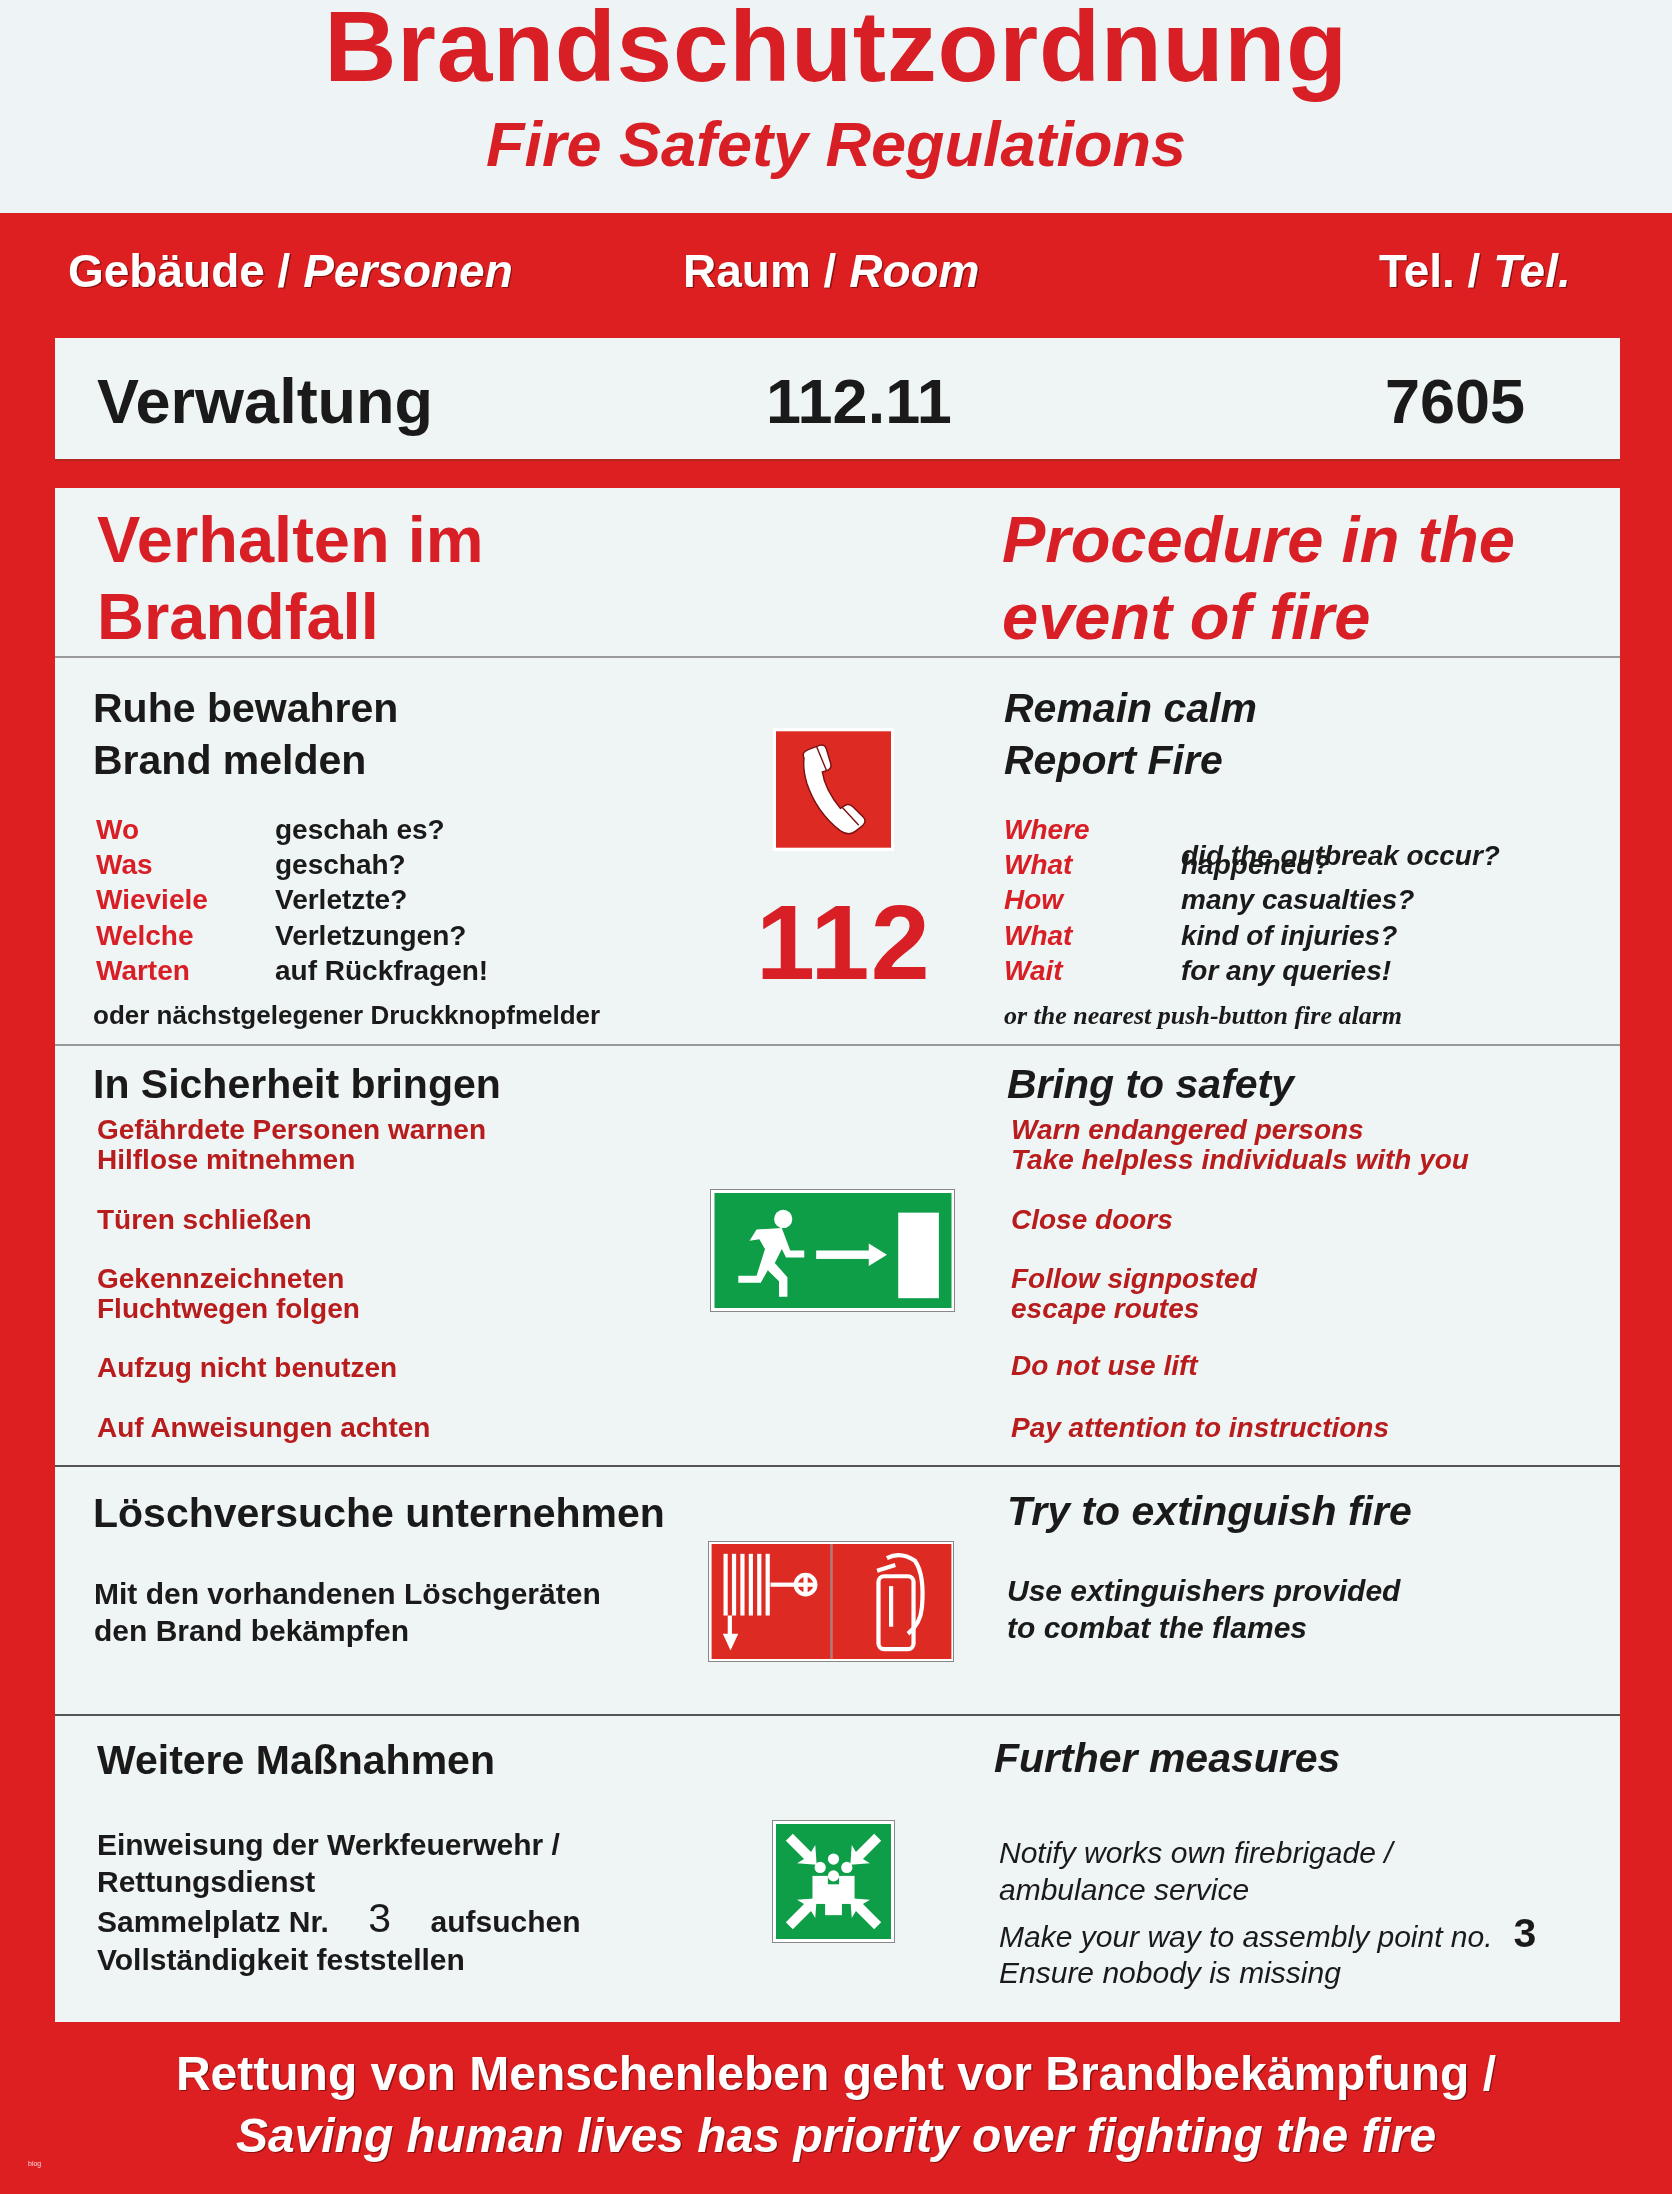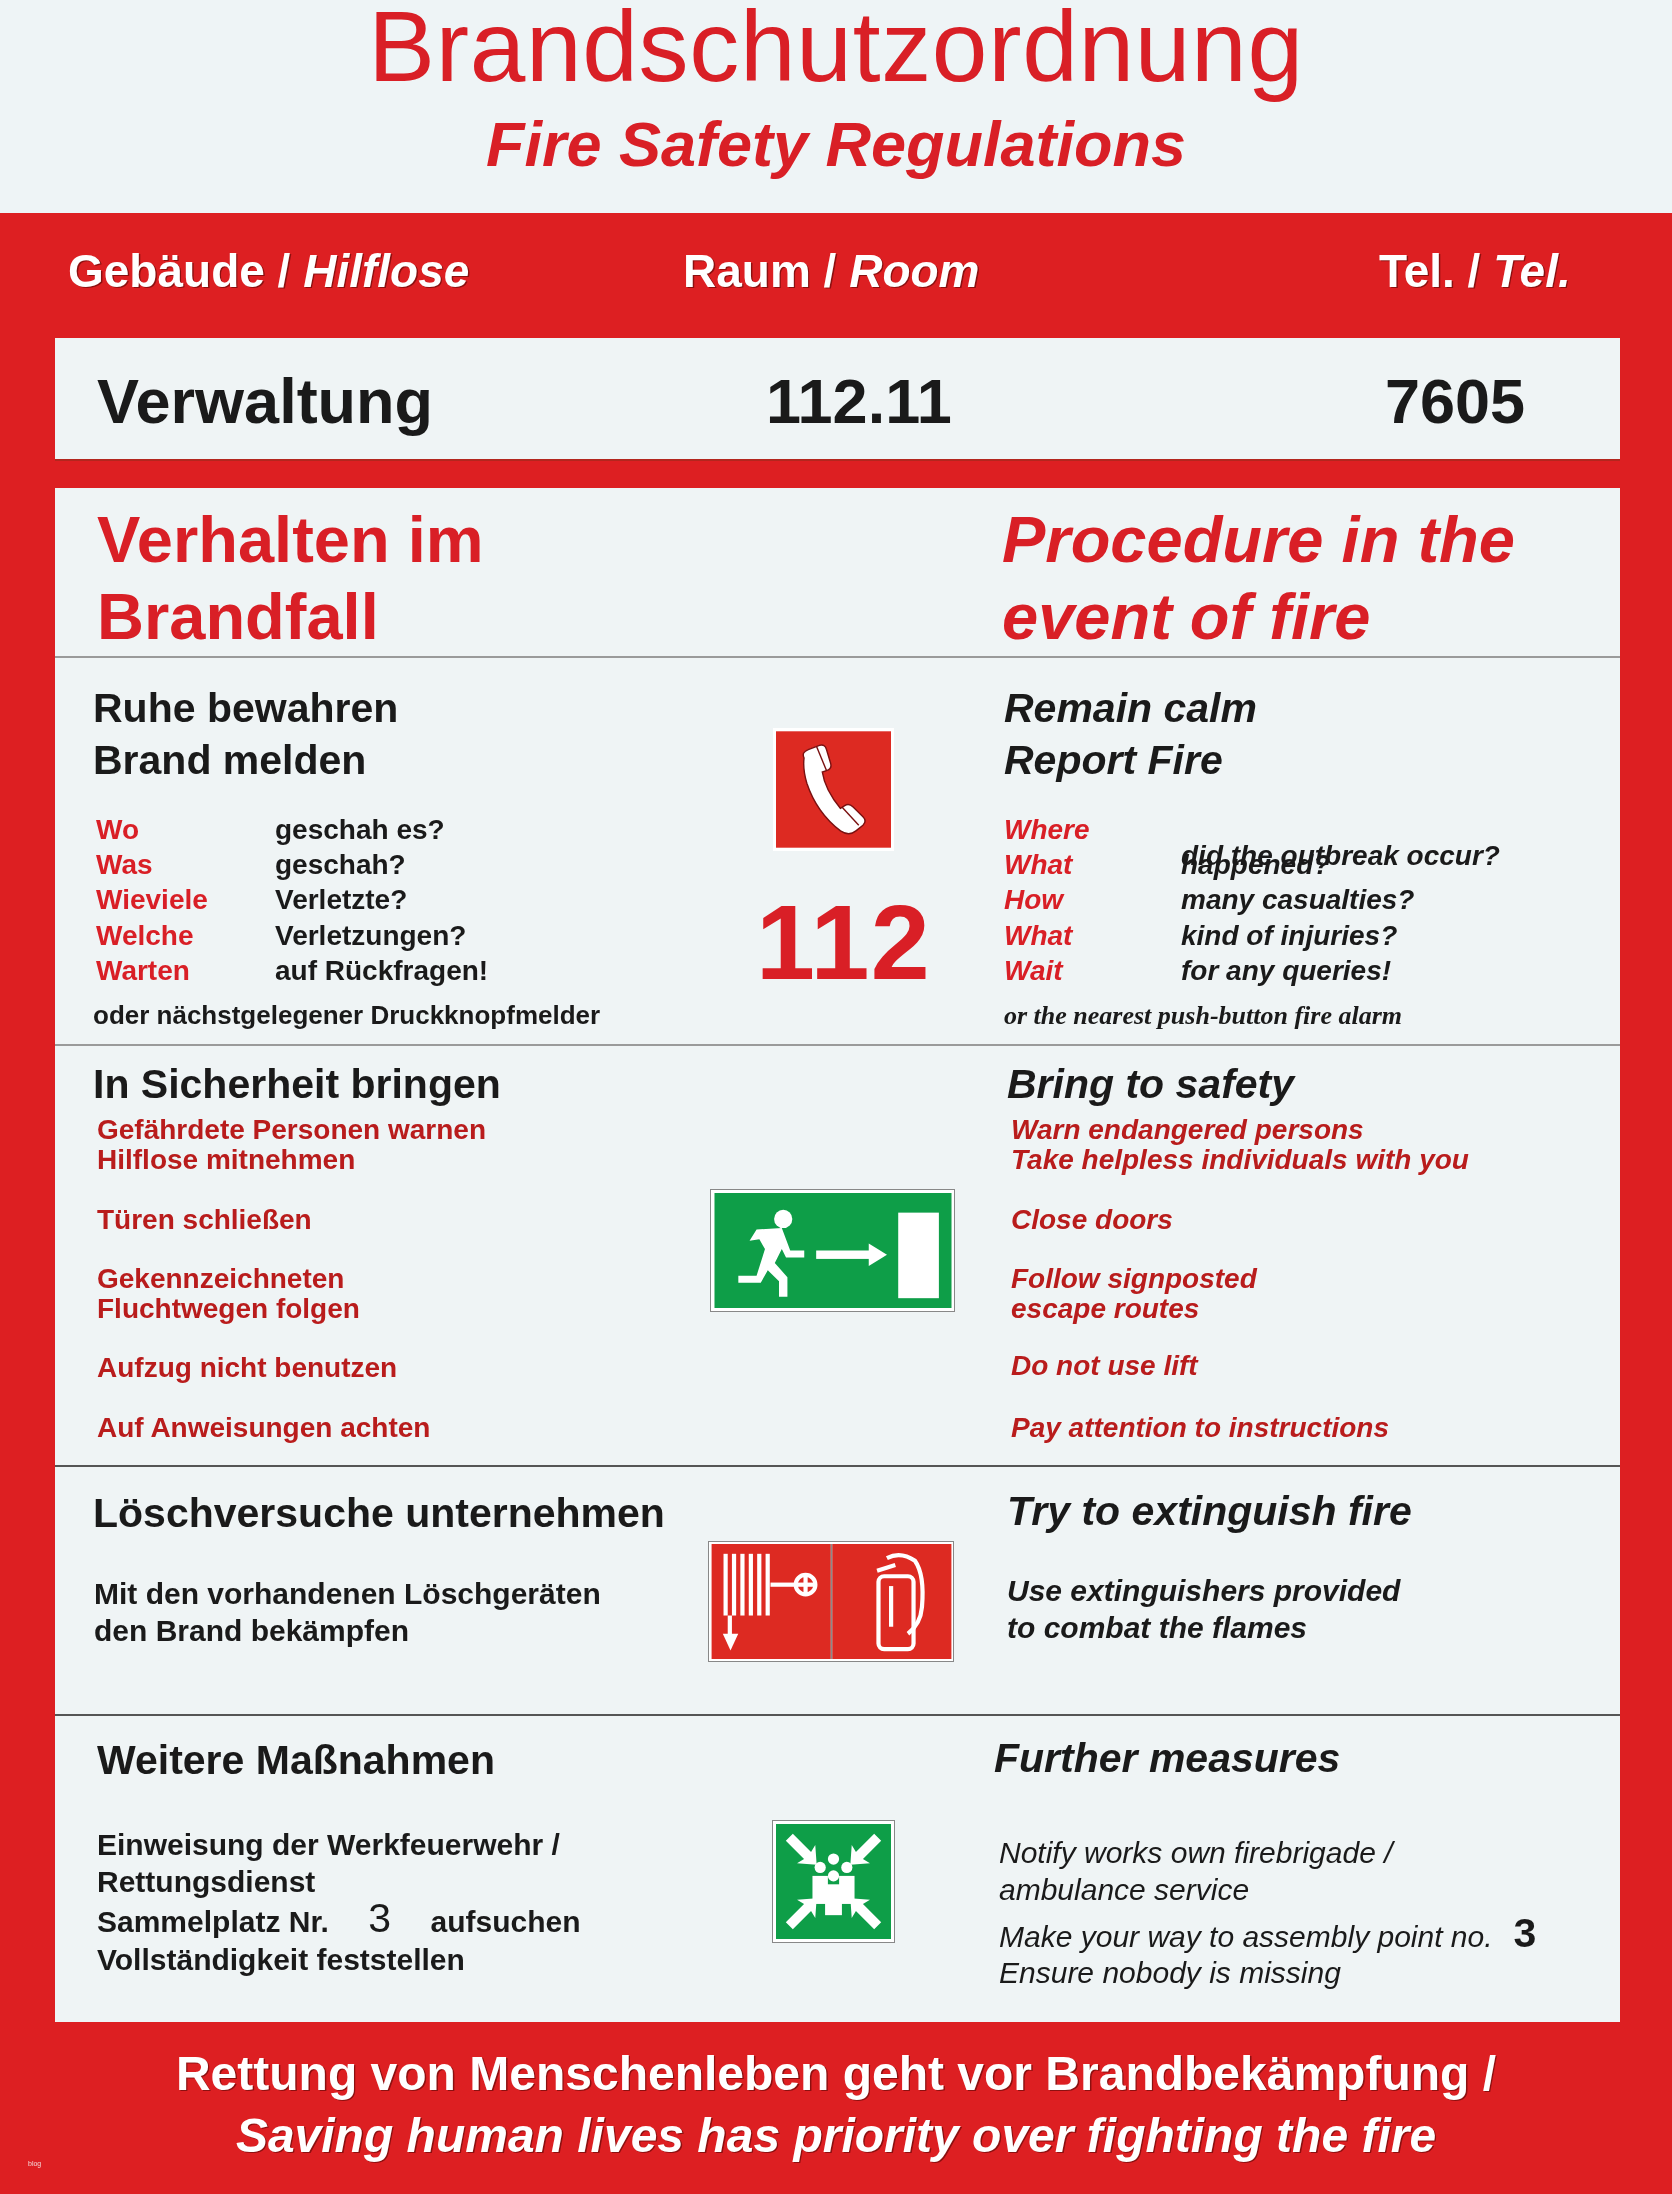--- a/index.html
+++ b/index.html
@@ -9,21 +9,21 @@
     font-family: "Liberation Sans", "DejaVu Sans", sans-serif;
     position: relative;
     color: #1a1a1a;
   }
   .abs { position: absolute; }
   .ital { font-style: italic; }
 
   
   #title-de {
     left: 0; width: 1672px; top: 0; text-align: center;
-    font-size: 100px; font-weight: normal; color: #D91F26; line-height: 92px;
+    font-size: 100px; font-weight: bold; color: #D91F26; line-height: 92px;
     letter-spacing: 0.7px;
   }
   #title-en {
     left: 0; width: 1672px; top: 109px; text-align: center;
     font-size: 63px; font-weight: bold; font-style: italic; color: #D91F26; line-height: 70px;
   }
 
   
   #red-frame {
     left: 0; top: 213px; width: 1672px; height: 1982px; background: #DD1F22;
@@ -80,21 +80,21 @@
 </style>
 </head>
 <body>
 
 <div id="title-de" class="abs">Brandschutzordnung</div>
 <div id="title-en" class="abs">Fire Safety Regulations</div>
 
 <div id="red-frame" class="abs"></div>
 
 <div class="abs field-label" style="left:68px;">
-  <span>Gebäude / </span><span class="en">Hilflose</span>
+  <span>Gebäude / </span><span class="en">Personen</span>
 </div>
 <div class="abs field-label" style="left:683px;">
   <span>Raum / </span><span class="en">Room</span>
 </div>
 <div class="abs field-label" style="left:1379px;">
   <span>Tel. / </span><span class="en">Tel.</span>
 </div>
 
 <div id="info-box" class="abs">
   <div class="abs info-val" style="left:42px;">Verwaltung</div>

